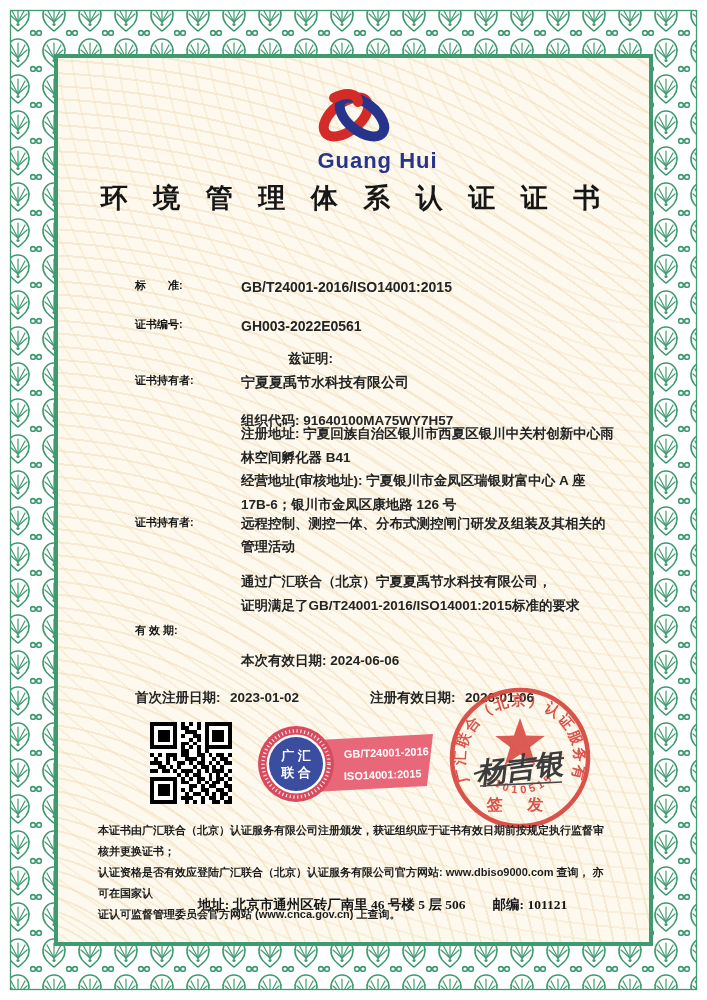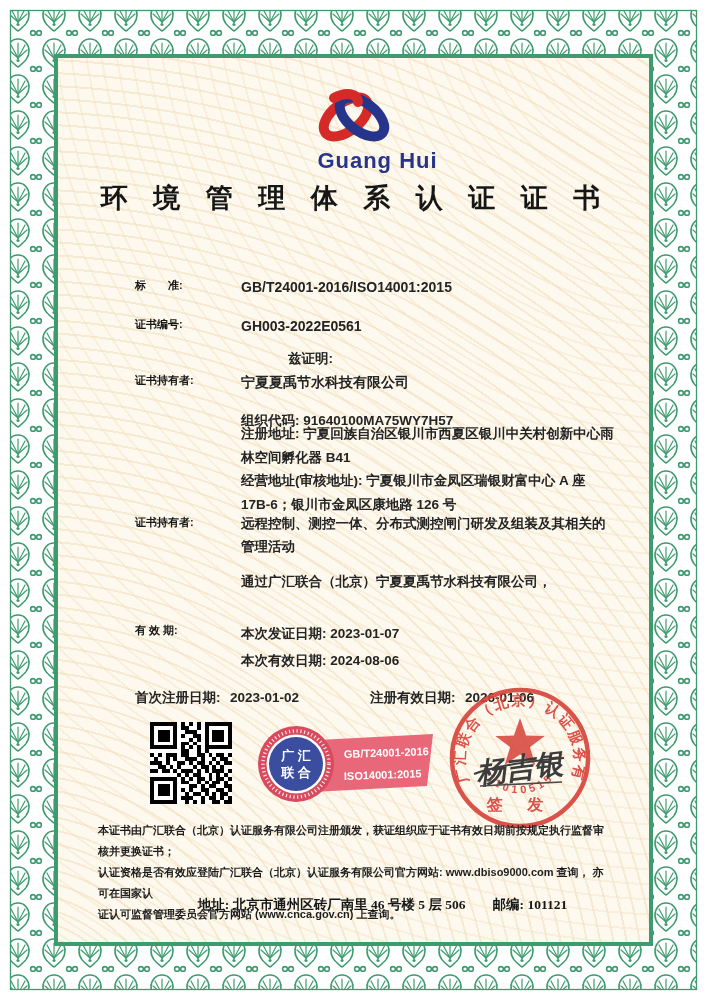--- a/index.html
+++ b/index.html
@@ -84,24 +84,24 @@
     <div class="abs row-value" style="left:183px; top:316px;">宁夏夏禹节水科技有限公司</div>
 
     <div class="abs small-bold" style="left:183px; top:323px; width:376px;margin-top:28px;">组织代码: 91640100MA75WY7H57</div>
     <div class="abs small-bold" style="left:183px; top:364px; width:376px;">注册地址: 宁夏回族自治区银川市西夏区银川中关村创新中心雨林空间孵化器 B41</div>
     <div class="abs small-bold" style="left:183px; top:411px; width:376px;">经营地址(审核地址): 宁夏银川市金凤区瑞银财富中心 A 座 17B-6；银川市金凤区康地路 126 号</div>
 
     <div class="abs row-label" style="left:77px; top:457px;">证书持有者:</div>
     <div class="abs small-bold" style="left:183px; top:454px; width:368px; line-height:23px;">远程控制、测控一体、分布式测控闸门研发及组装及其相关的管理活动</div>
 
     <div class="abs small-bold" style="left:183px; top:512px;">通过广汇联合（北京）宁夏夏禹节水科技有限公司，</div>
+    <div class="abs small-bold" style="left:183px; top:536px;">证明满足了GB/T24001-2016/ISO14001:2015标准的要求</div>
 
     <div class="abs row-label" style="left:77px; top:565px;">有 效 期:</div>
-    <div class="abs small-bold" style="left:183px; top:564px;">本次发证日期: 2023-01-07</div>
-    <div class="abs small-bold" style="left:183px; top:591px;">本次有效日期: 2024-08-06</div>
+    <div class="abs small-bold" style="left:183px; top:591px;">本次有效日期: 2024-06-06</div>
 
     <div class="abs small-bold" style="left:77px; top:628px;">首次注册日期:</div>
     <div class="abs small-bold" style="left:172px; top:628px;">2023-01-02</div>
     <div class="abs small-bold" style="left:312px; top:628px;">注册有效日期:</div>
     <div class="abs small-bold" style="left:407px; top:628px;">2026-01-06</div>
 
     <div class="abs" style="left:92px; top:664px;">
       <svg class="qr-svg" width="82" height="82" viewBox="0 0 21 21">
         <rect x="0" y="0" width="21" height="21" fill="#ffffff"></rect>
         <g id="qr-modules" fill="#000000">

